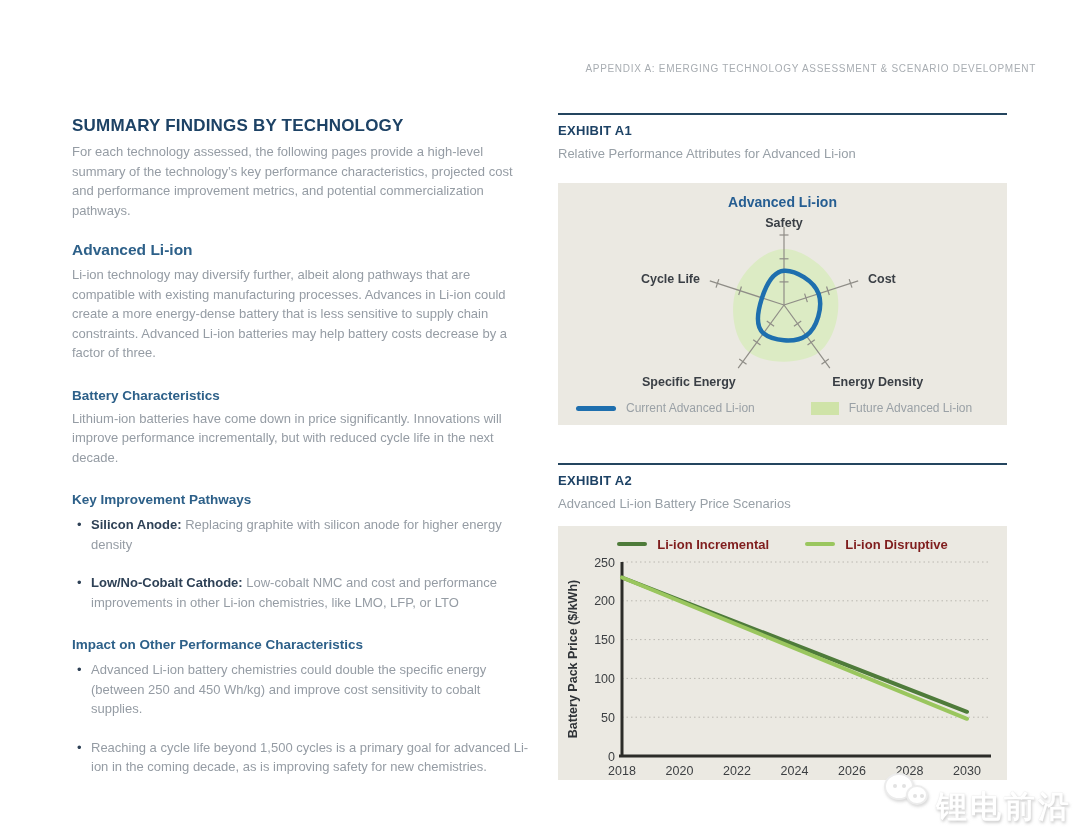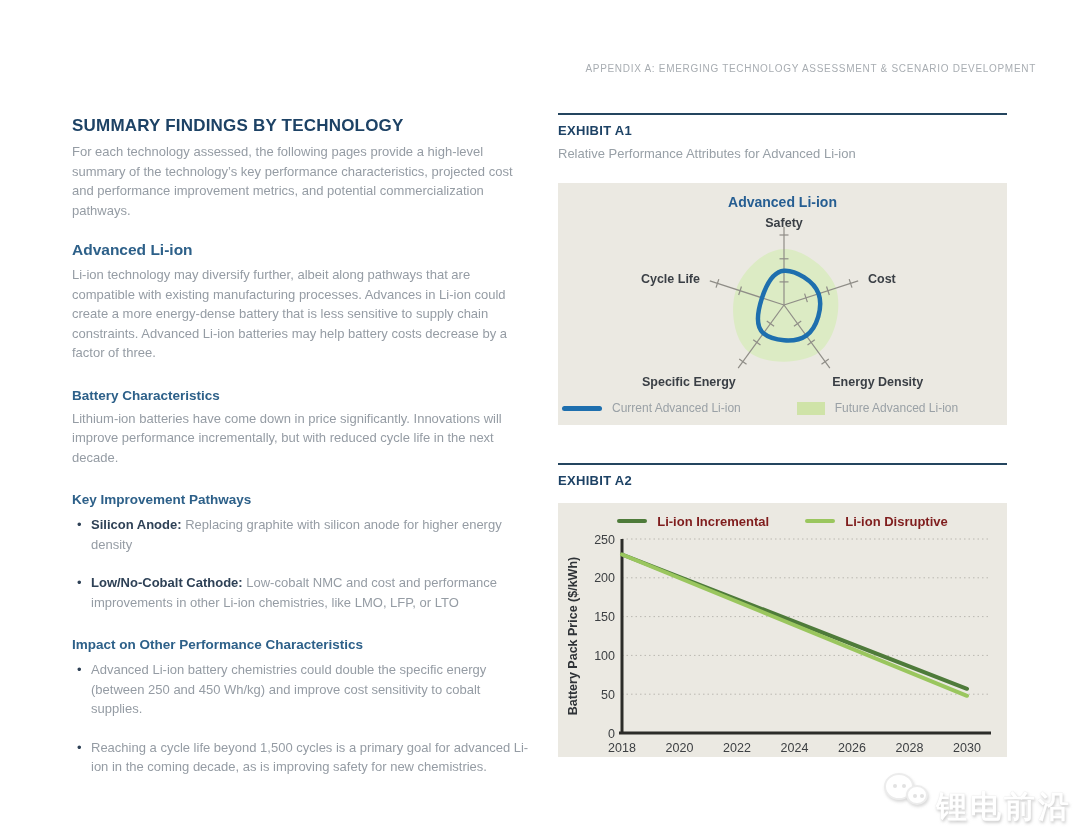--- a/index.html
+++ b/index.html
@@ -27,21 +27,21 @@
   .right-col { position:absolute; left:558px; top:113px; width:449px; }
   .rule { height:2px; background:#24455f; }
   .rule-2 { margin-top:38px; }
   .exhibit-label { font-size:13px; font-weight:bold; color:#1d4265; letter-spacing:.3px; margin-top:8px; line-height:15px; }
   .exhibit-caption { font-size:13px; color:#98a0a7; margin-top:8px; line-height:15px; }
   .panel { width:449px; background:#ebe9e2; }
   .panel-radar { margin-top:22px; height:242px; padding-top:10px; }
   .panel-line { margin-top:15px; height:254px; padding-top:8px; }
 
   .radar-title { text-align:center; font-size:14px; font-weight:bold; color:#265e92; height:18px; line-height:18px; }
-  .radar-legend { display:flex; align-items:center; padding-left:4px; gap:56px; height:26px; margin-top:2px; }
+  .radar-legend { display:flex; align-items:center; padding-left:18px; gap:56px; height:26px; margin-top:2px; }
   .legend-item { display:flex; align-items:center; gap:10px; }
   .swatch-line-blue { width:40px; height:5px; border-radius:2.5px; background:#1e6fae; }
   .swatch-fill-green { width:28px; height:13px; background:#cfe3a8; }
   .radar-legend .legend-label { font-size:12px; color:#9aa1a6; }
 
   .price-legend { display:flex; justify-content:center; align-items:center; gap:36px; height:20px; }
   .price-legend .legend-label { font-size:13px; font-weight:bold; color:#7f1d1d; }
   .swatch-dash { width:30px; height:4px; border-radius:2px; }
 
   svg { display:block; }
@@ -129,20 +129,21 @@
         </div>
         <div class="legend-item">
           <span class="swatch-fill-green"></span>
           <span class="legend-label">Future Advanced Li-ion</span>
         </div>
       </div>
     </div>
 
     <div class="rule rule-2"></div>
     <div class="exhibit-label">EXHIBIT A2</div>
+    <div class="exhibit-caption">Advanced Li-ion Battery Price Scenarios</div>
 
     <div class="panel panel-line">
       <div class="price-legend">
         <div class="legend-item">
           <span class="swatch-dash" id="sw-incremental" style="background: rgb(78, 123, 58);"></span>
           <span class="legend-label">Li-ion Incremental</span>
         </div>
         <div class="legend-item">
           <span class="swatch-dash" id="sw-disruptive" style="background: rgb(154, 198, 94);"></span>
           <span class="legend-label">Li-ion Disruptive</span>

